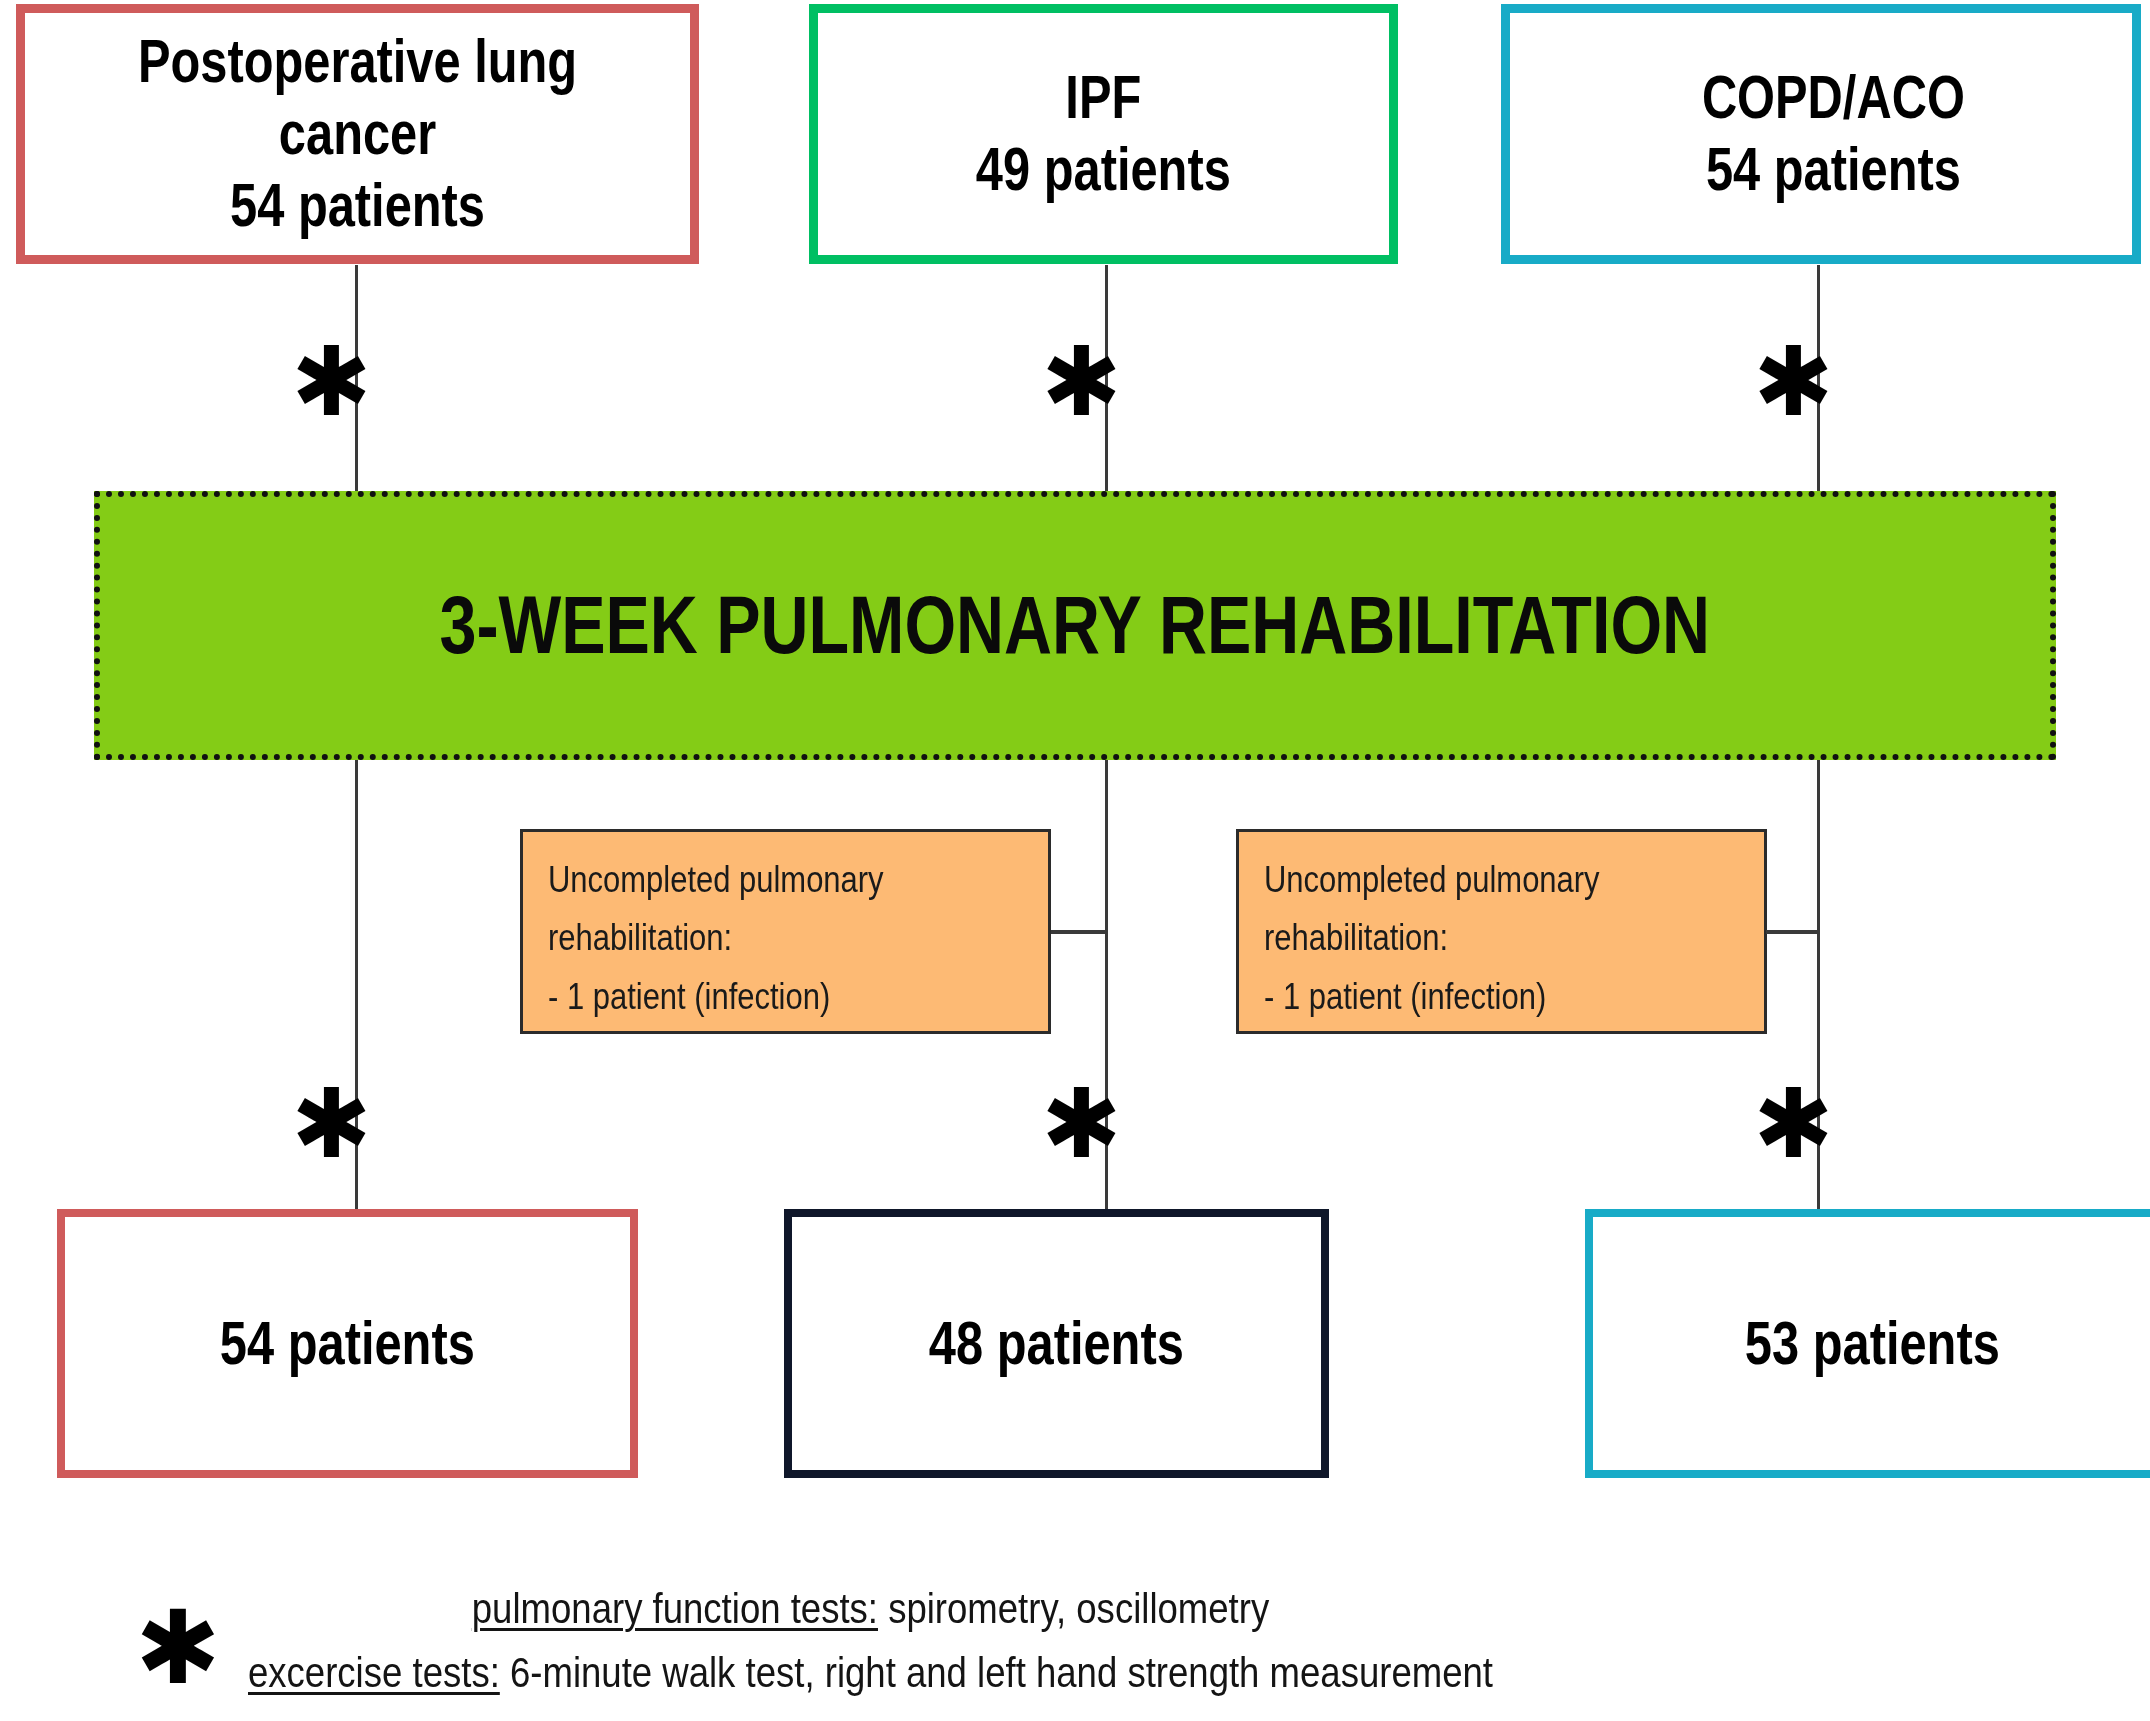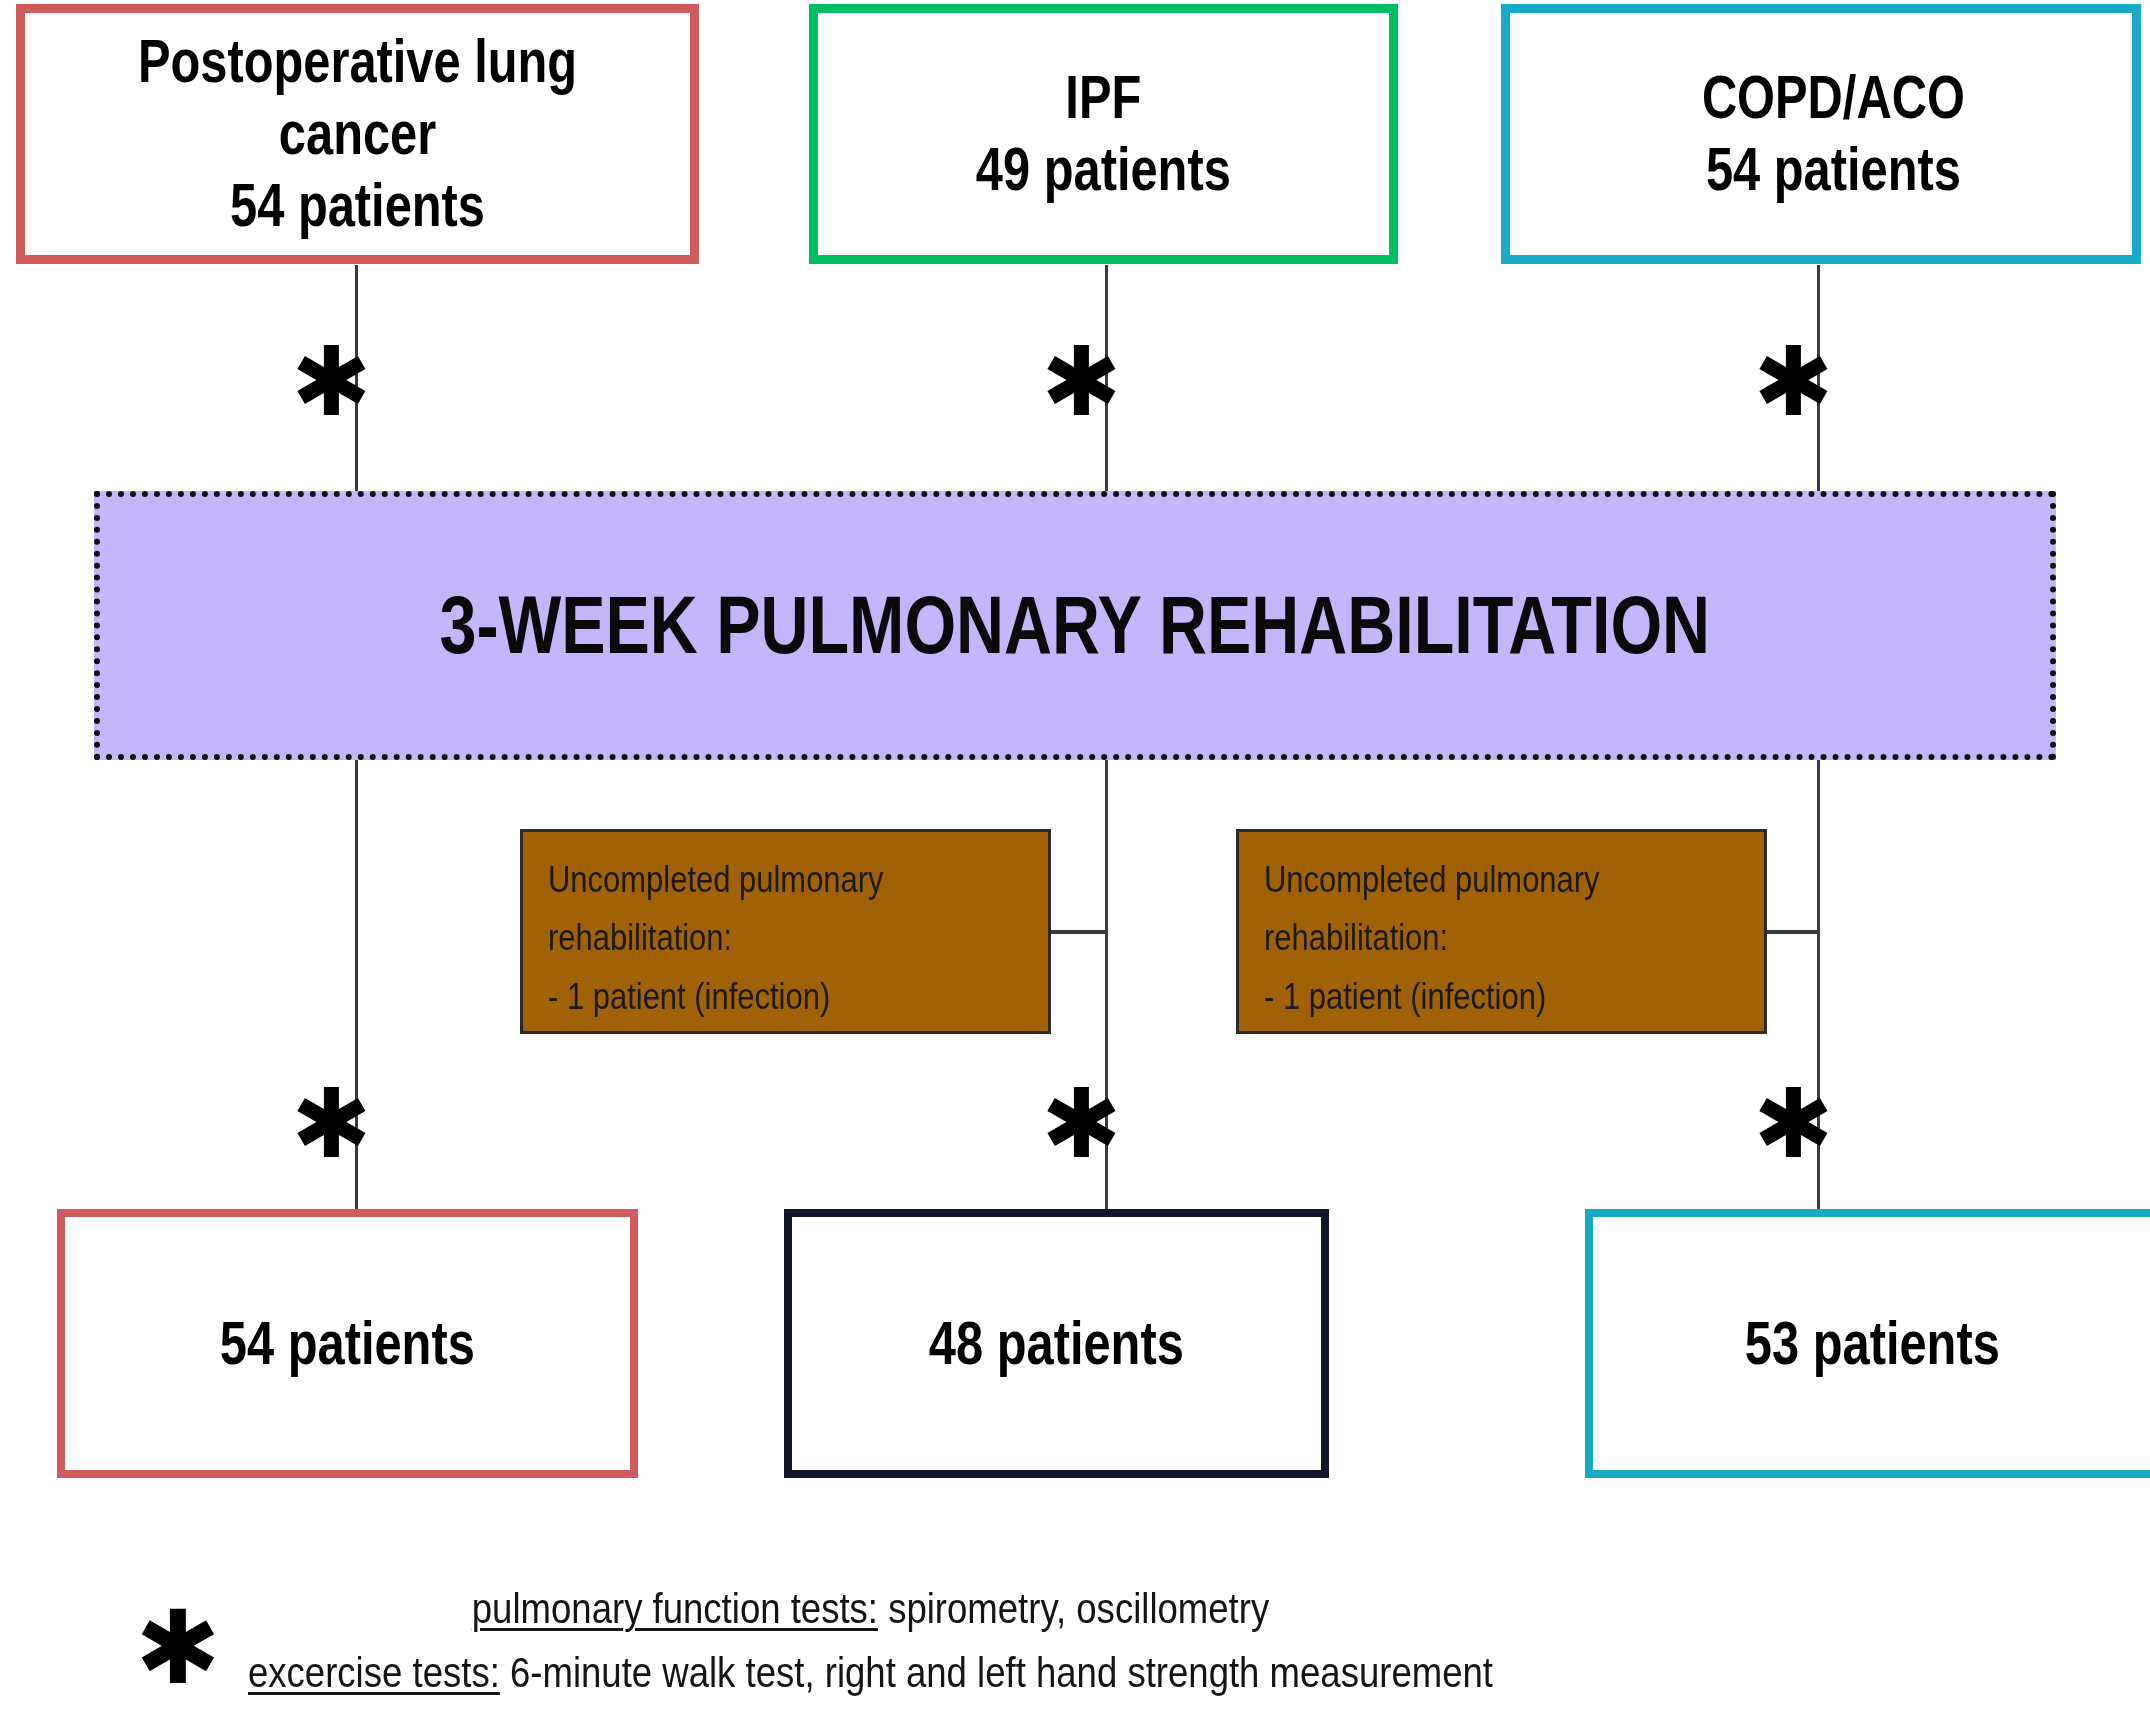--- a/index.html
+++ b/index.html
@@ -71,41 +71,41 @@
     left: 1585px; top: 1209px; width: 574px; height: 269px;
     border: 8px solid #18ABC7;
   }
 
   
   .rehab-box {
     position: absolute;
     left: 94px; top: 491px;
     width: 1962px; height: 269px;
     box-sizing: border-box;
-    background: #c4b5fd;
+    background: #84cc16;
     border: 6.5px dotted #111111;
     display: flex;
     align-items: center;
     justify-content: center;
   }
   .rehab-text {
     font-size: 81px;
     font-weight: bold;
     color: #0a0a0a;
     letter-spacing: 0px;
     transform: scaleX(0.82);
     transform-origin: center center;
     white-space: nowrap;
   }
 
   
   .note-box {
     position: absolute;
     box-sizing: border-box;
-    background: #a16207;
+    background: #fdba74;
     border: 3.6px solid #2b2b2b;
     padding: 19px 19px 19px 25px;
   }
   .note-line {
     display: block;
     font-size: 36px;
     color: #1a1a1a;
     line-height: 1.62;
     transform: scaleX(0.86);
     transform-origin: left center;

